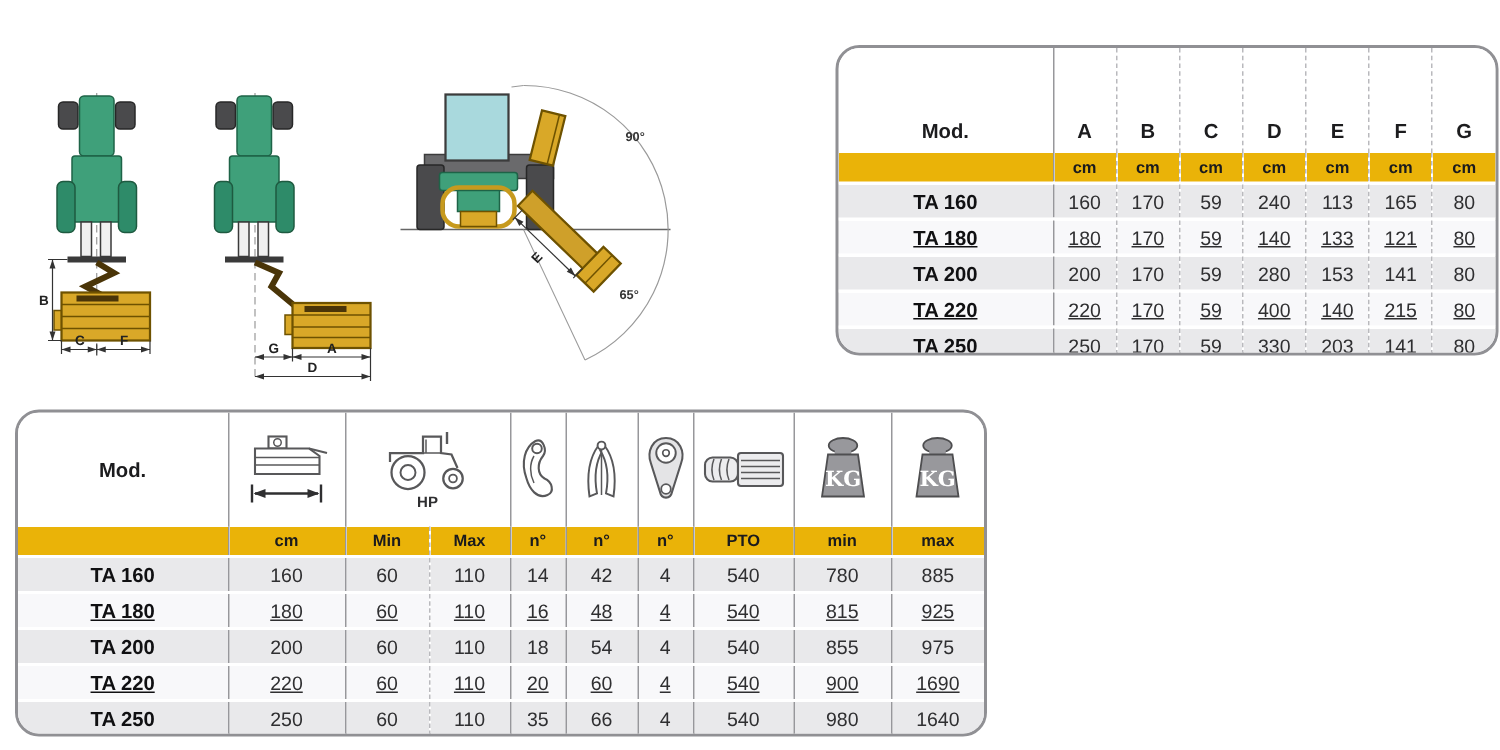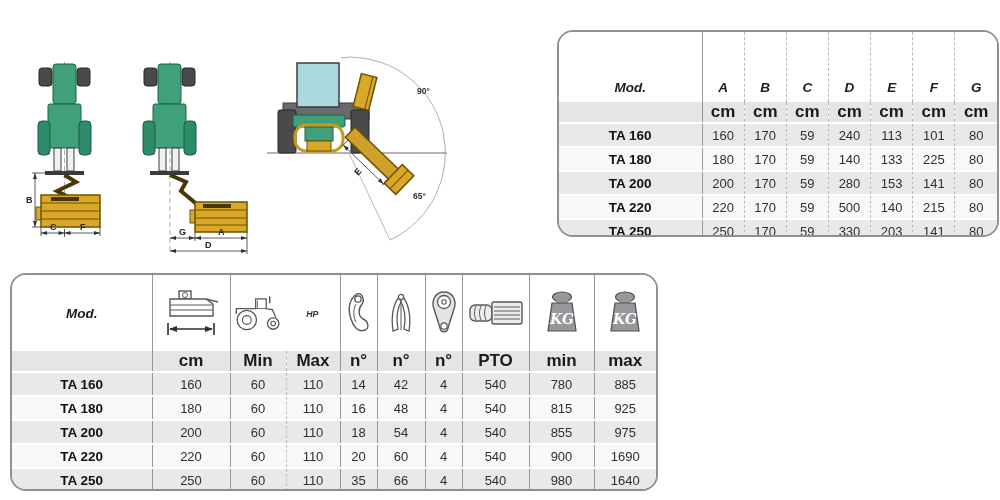--- a/index.html
+++ b/index.html
@@ -6,33 +6,33 @@
   .stage{position:relative;width:1000px;height:500px;background:#ffffff;overflow:hidden;
          font-family:"Liberation Sans",sans-serif;}
 
   
   .tblwrap{position:absolute;border:2px solid #909094;border-radius:16px;overflow:hidden;background:#fff;}
   .t1{left:557px;top:30px;width:438px;height:203px;}
   .t2{left:10px;top:273px;width:644px;height:214px;}
   table{border-collapse:collapse;table-layout:fixed;width:100%;font-family:"Liberation Sans",sans-serif;}
   th,td{text-align:center;vertical-align:middle;padding:0;color:#2f2f31;overflow:hidden;white-space:nowrap;}
 
-  .hd th{font-weight:bold;font-size:13.5px;color:#1c1c1e;background:#fff;font-style:italic;}
+  .hd th{font-weight:bold;font-size:13.5px;color:#1c1c1e;background:#fff;}
   .t1 .hd{height:70px;}
   .t1 .hd th{vertical-align:bottom;padding-bottom:7px;}
   .t2 .hd{height:76px;}
 
   .un{height:20px;}
-  .un td,.un th{background:#e5e5e5;font-weight:bold;font-size:17px;color:#1b1b1d;}
+  .un td,.un th{background:#eab308;font-weight:bold;font-size:11px;color:#1b1b1d;}
 
   .r{font-size:13px;}
   .r td{height:22px;border-top:2px solid #fff;}
   .r td.mod{font-weight:bold;font-size:13.5px;color:#101012;}
   .rg td{background:#e9e9eb;}
-  .rw td{background:#f8f8fa;}
+  .rw td{background:#f8f8fa;text-decoration:underline;}
 
   .t1 tr > *:first-child{border-right:1px solid #97979b;}
   .t1 tr > *:nth-child(n+3){border-left:1px dashed #b9b9bd;}
   .t2 tr > *:first-child{border-right:1px solid #97979b;}
   .t2 tr > *:nth-child(n+3){border-left:1px solid #97979b;}
   .t2 tr.un > *:nth-child(4),
   .t2 tr.r  > *:nth-child(4){border-left-style:dashed;border-left-color:#b9b9bd;}
 
   .icn{display:flex;align-items:center;justify-content:center;height:100%;}
   svg text{font-family:"Liberation Sans",sans-serif;}
@@ -191,49 +191,49 @@
         <td>cm</td>
         <td>cm</td>
       </tr>
       <tr class="r rg">
         <td class="mod">TA 160</td>
         <td>160</td>
         <td>170</td>
         <td>59</td>
         <td>240</td>
         <td>113</td>
-        <td>101</td>
+        <td>165</td>
         <td>80</td>
       </tr>
       <tr class="r rw">
         <td class="mod">TA 180</td>
         <td>180</td>
         <td>170</td>
         <td>59</td>
         <td>140</td>
         <td>133</td>
-        <td>225</td>
+        <td>121</td>
         <td>80</td>
       </tr>
       <tr class="r rg">
         <td class="mod">TA 200</td>
         <td>200</td>
         <td>170</td>
         <td>59</td>
         <td>280</td>
         <td>153</td>
         <td>141</td>
         <td>80</td>
       </tr>
       <tr class="r rw">
         <td class="mod">TA 220</td>
         <td>220</td>
         <td>170</td>
         <td>59</td>
-        <td>500</td>
+        <td>400</td>
         <td>140</td>
         <td>215</td>
         <td>80</td>
       </tr>
       <tr class="r rg">
         <td class="mod">TA 250</td>
         <td>250</td>
         <td>170</td>
         <td>59</td>
         <td>330</td>
@@ -273,21 +273,21 @@
               <line x1="44" y1="11" x2="56" y2="14" stroke="#58585a" stroke-width="1.4"></line>
               <line x1="6" y1="35" x2="6" y2="47" stroke="#2f2f31" stroke-width="1.6"></line>
               <line x1="52" y1="35" x2="52" y2="47" stroke="#2f2f31" stroke-width="1.6"></line>
               <line x1="8" y1="41" x2="50" y2="41" stroke="#2f2f31" stroke-width="1.6"></line>
               <polygon points="7,41 15,38 15,44" fill="#2f2f31"></polygon>
               <polygon points="51,41 43,38 43,44" fill="#2f2f31"></polygon>
             </svg>
           </div>
         </th>
         <th colspan="2">
-          <div class="icn" style="flex-direction:row">
+          <div class="icn" style="flex-direction:column">
             <svg width="62" height="42" viewBox="0 0 62 42">
               <circle cx="18" cy="29" r="11" fill="#fff" stroke="#58585a" stroke-width="1.5"></circle>
               <circle cx="18" cy="29" r="5" fill="#fff" stroke="#58585a" stroke-width="1.3"></circle>
               <circle cx="48" cy="33" r="6.5" fill="#fff" stroke="#58585a" stroke-width="1.5"></circle>
               <circle cx="48" cy="33" r="2.6" fill="#fff" stroke="#58585a" stroke-width="1.2"></circle>
               <path d="M 6 22 L 6 16 L 28 16 L 28 5 L 40 5 L 40 16 L 47 17 L 51 26" fill="none" stroke="#58585a" stroke-width="1.5"></path>
               <line x1="30" y1="7" x2="30" y2="16" stroke="#58585a"></line>
               <line x1="44" y1="10" x2="44" y2="2" stroke="#58585a" stroke-width="1.6"></line>
               <line x1="28" y1="16" x2="40" y2="16" stroke="#58585a"></line>
             </svg>

